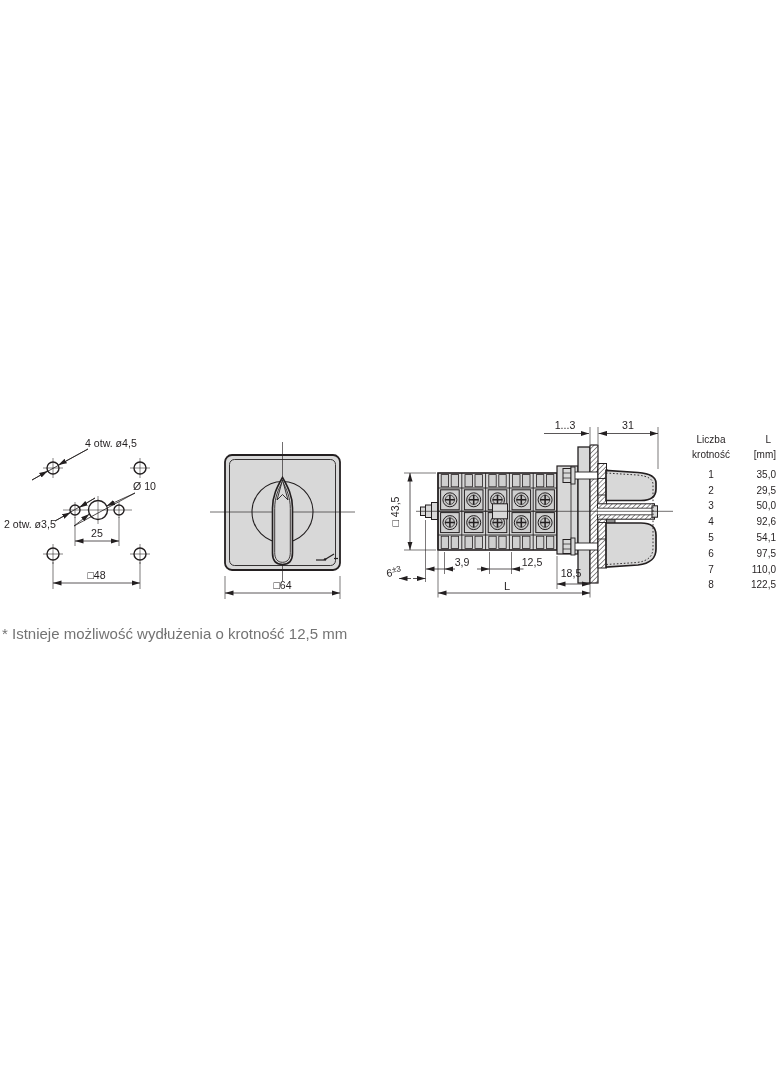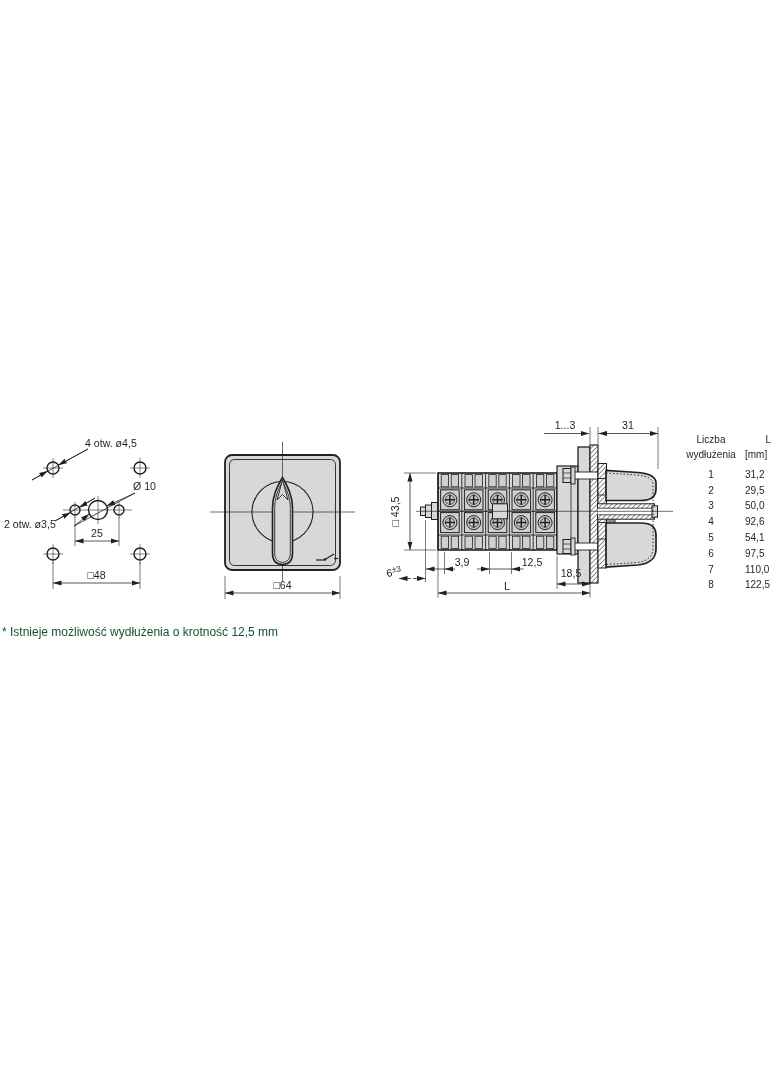--- a/index.html
+++ b/index.html
@@ -6,24 +6,24 @@
   .stage{position:relative;width:784px;height:1066px;background:#fff;overflow:hidden;
          font-family:"Liberation Sans",sans-serif;color:#231f20;}
   svg text{font-family:"Liberation Sans",sans-serif;fill:#231f20;}
   .dim{font-size:10.6px;}
   .dimb{font-size:11px;}
   .tbl{position:absolute;left:677px;top:432px;width:107px;
        font-size:10px;line-height:15.4px;color:#231f20;}
   .tbl .row{display:flex;height:15.8px;line-height:15.8px;}
   .tbl .hrow{display:flex;line-height:15.4px;}
   .c1{width:68px;text-align:center;}
-  .c2{width:39px;text-align:left;padding-right:17px;box-sizing:border-box;}
+  .c2{width:39px;text-align:right;padding-right:8px;box-sizing:border-box;}
   .c2h{width:39px;text-align:right;padding-right:13px;box-sizing:border-box;}
   .gap{height:4px;}
-  .note{position:absolute;left:2px;top:625px;font-size:12px;color:#14532d;text-align:center;}
+  .note{position:absolute;left:2px;top:625px;font-size:15px;color:#737373;text-align:center;}
 </style>
 </head>
 <body>
 
 <div class="stage">
 
 <svg width="700" height="215" viewBox="0 405 700 215" style="position:absolute;left:0;top:405px;">
   <defs>
     <marker id="ar" orient="auto-start-reverse" markerUnits="userSpaceOnUse" markerWidth="9" markerHeight="6" refX="8.5" refY="3">
       <path d="M8.5,3 L0,0.4 L0,5.6 Z" fill="#231f20"></path>
@@ -208,27 +208,27 @@
     <text class="dim" transform="rotate(-9 387 577)" x="387" y="577"><tspan>6</tspan><tspan dy="-3.5" font-size="8.2">±3</tspan></text>
   </g>
 </svg>
 
 <div class="tbl">
   <div class="hrow">
     <span class="c1">Liczba</span>
     <span class="c2h">L</span>
   </div>
   <div class="hrow">
-    <span class="c1">wydłużenia</span>
+    <span class="c1">krotność</span>
     <span class="c2">[mm]</span>
   </div>
   <div class="gap"></div>
   <div class="row">
         <span class="c1">1</span>
-        <span class="c2">31,2</span>
+        <span class="c2">35,0</span>
       </div>
   <div class="row">
         <span class="c1">2</span>
         <span class="c2">29,5</span>
       </div>
   <div class="row">
         <span class="c1">3</span>
         <span class="c2">50,0</span>
       </div>
   <div class="row">

